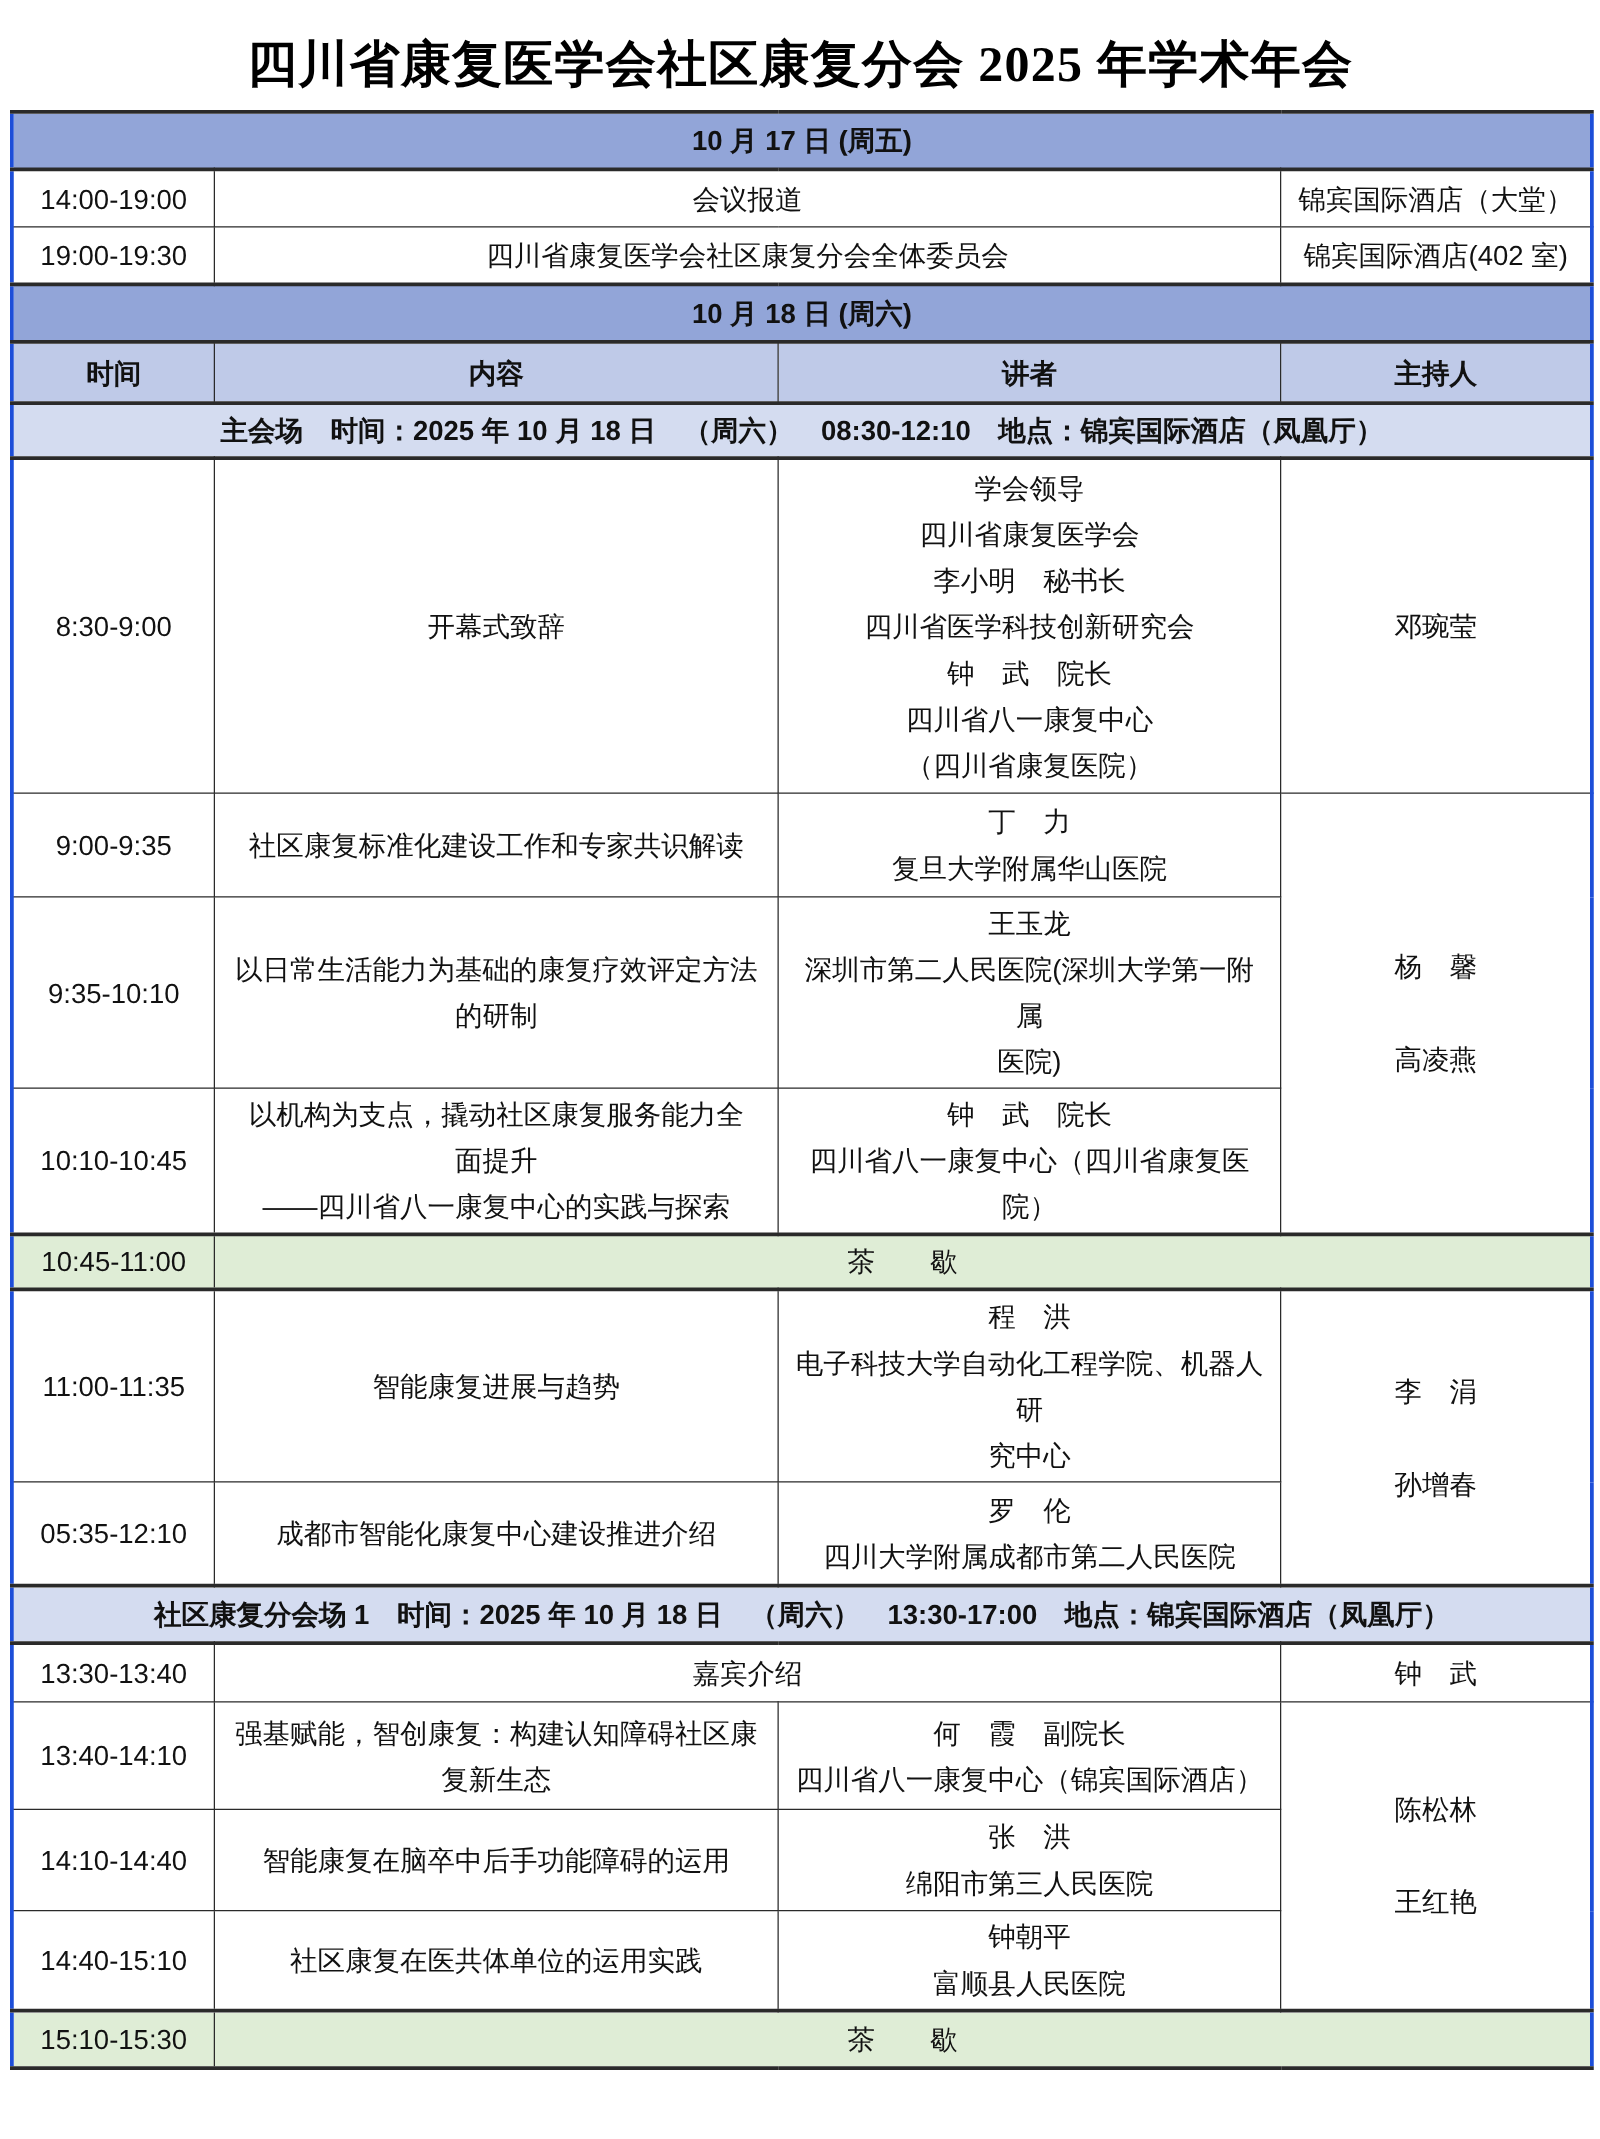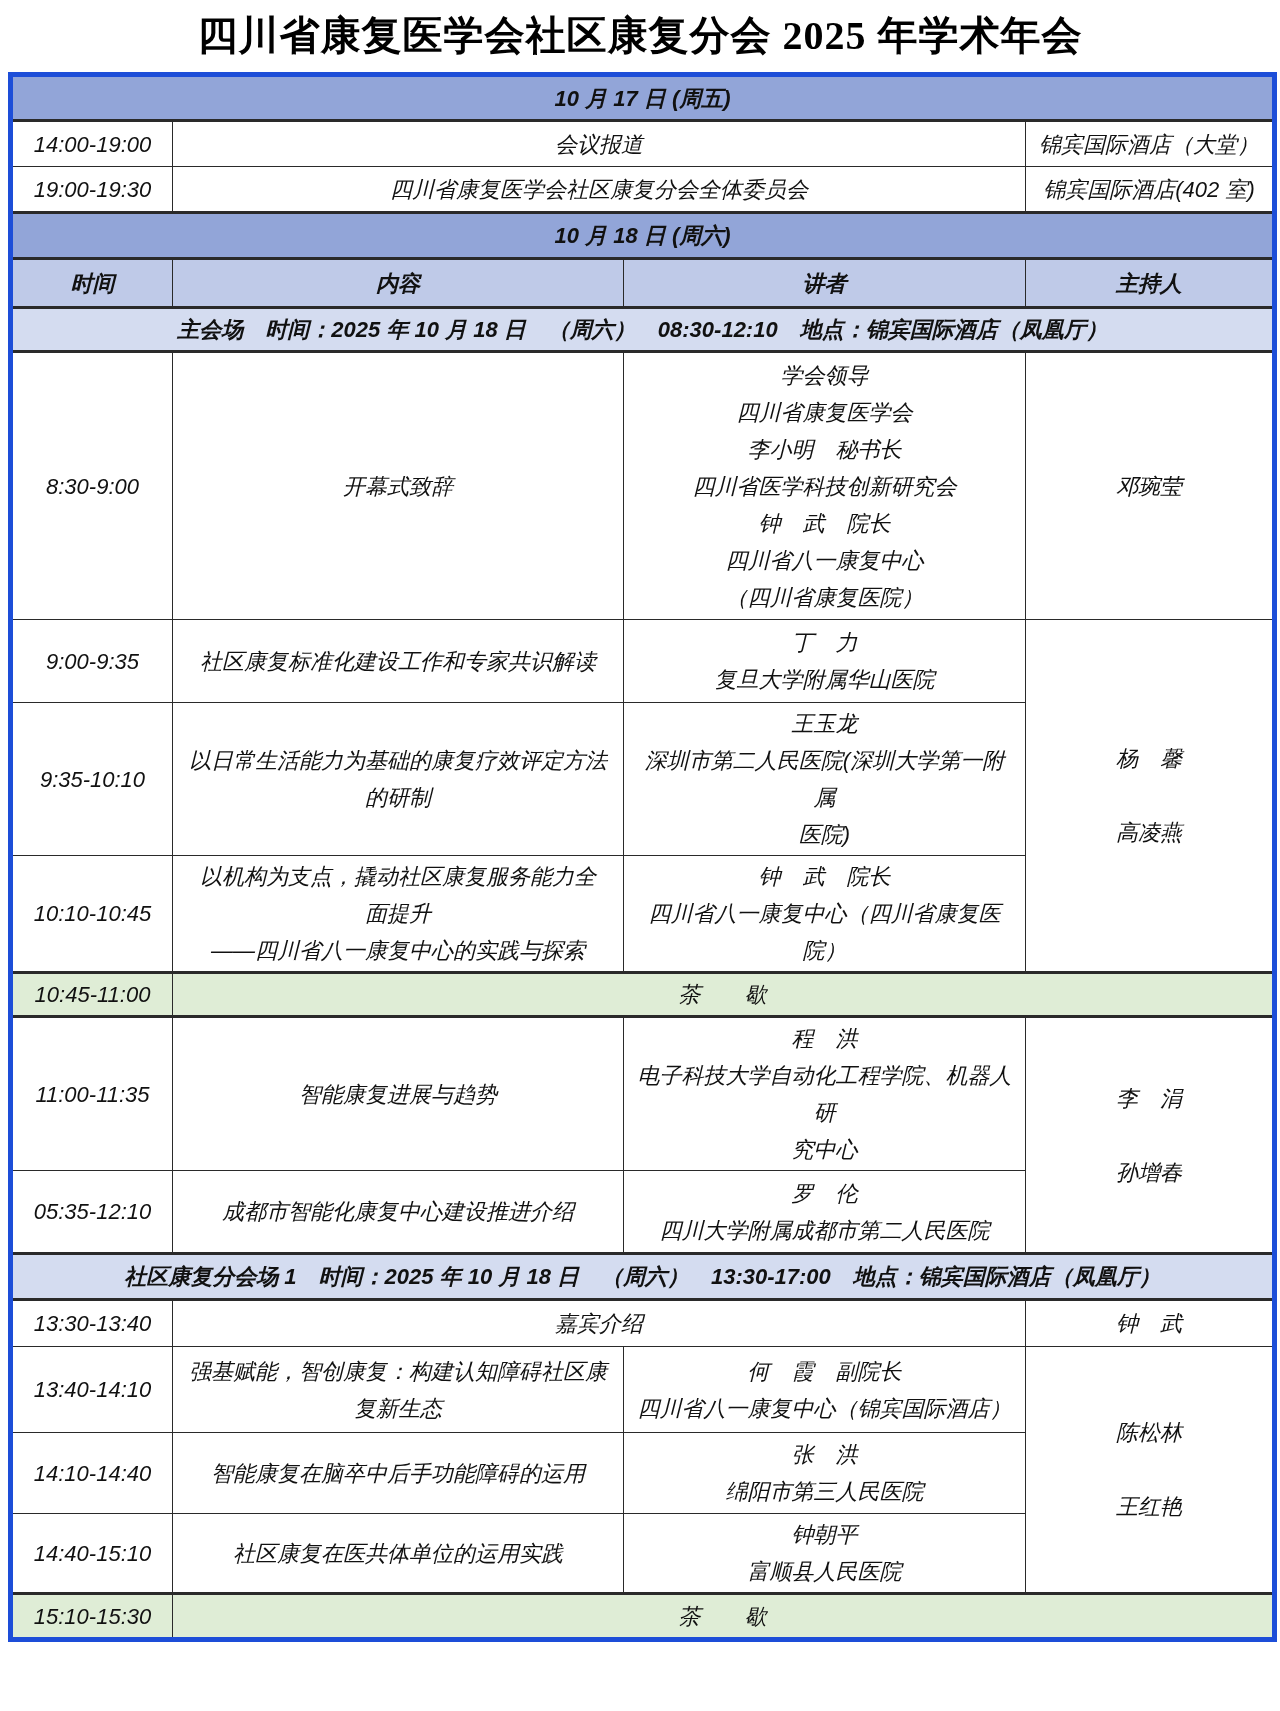--- a/index.html
+++ b/index.html
@@ -4,36 +4,35 @@
 <style>
   * { box-sizing: border-box; }
   html, body {
     margin: 0; padding: 0;
     background: #ffffff;
     width: 1280px; height: 1711px;
     font-family: "Liberation Sans", sans-serif;
     color: #111111;
   }
   .page { width: 1280px; height: 1711px; overflow: hidden; }
-  .title-block { text-align: center; padding-top: 8px; margin-bottom: 8px; }
+  .title-block { text-align: center; padding-top: 24px; margin-bottom: 8px; }
   .title-line {
     font-family: "Liberation Serif", serif;
     font-weight: 700;
     font-size: 40px;
     line-height: 56px;
     color: #000000;
     letter-spacing: 1px;
   }
   table.schedule {
     border-collapse: collapse;
     table-layout: fixed;
     width: 1264px;
     margin-left: 8px;
-    border: 5px solid #1d4ed8;
-    font-style: italic;
+    border: 3px solid #1d4ed8;
   }
   td, th {
     border: 1.5px solid #2a2a2a;
     text-align: center;
     vertical-align: middle;
     padding: 2px 10px;
     font-size: 22px;
     font-weight: 400;
     line-height: 37px;
     white-space: pre-line;

